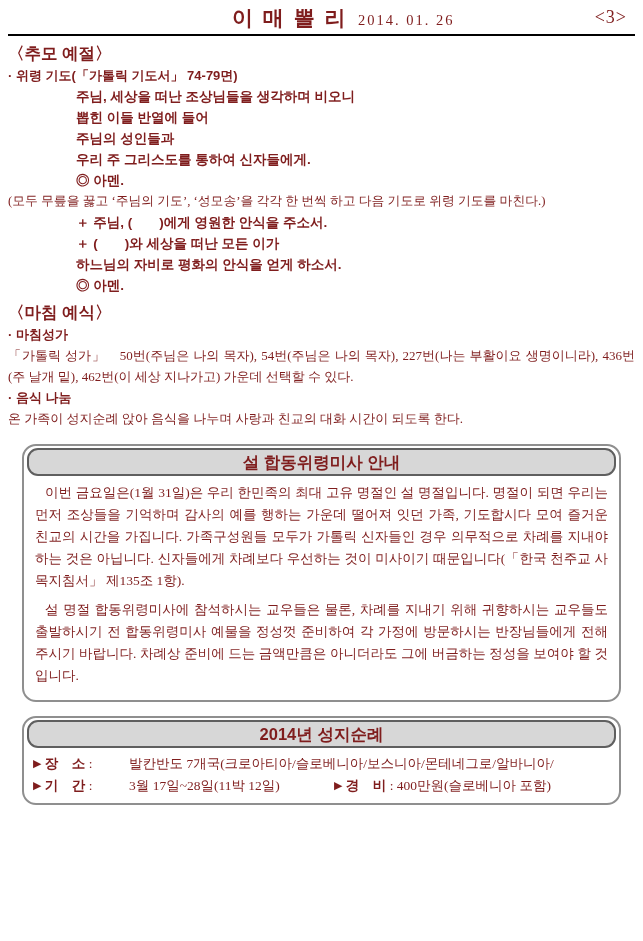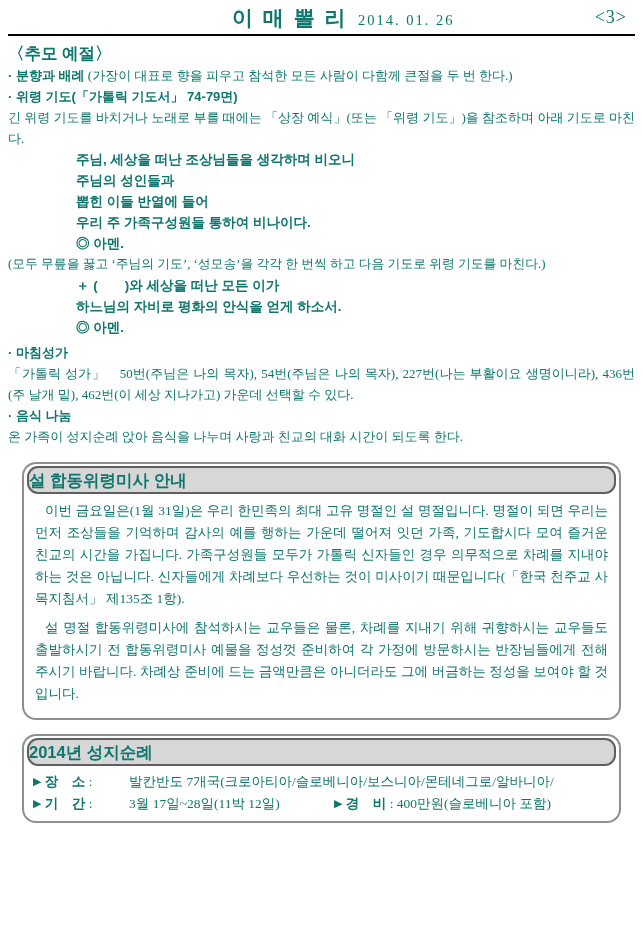--- a/index.html
+++ b/index.html
@@ -1,21 +1,21 @@
 <!DOCTYPE html>
 <html><head>
 <meta charset="utf-8">
 <style>
   * { box-sizing: border-box; }
   html,body { margin:0; padding:0; background:#fff; }
   .page {
     position: relative;
     width: 643px; height: 941px;
     background: #ffffff;
-    color: #0f766e;
+    color: #7f1d1d;
     font-family: "Liberation Serif", serif;
     font-size: 13px;
     overflow: hidden;
     padding: 3px 8px 0 8px;
   }
   
   .masthead { position: relative; height: 31px; }
   .m-title {
     position: absolute; left: 224px; top: 1px;
     font-family: "Liberation Sans", sans-serif;
@@ -55,20 +55,21 @@
     margin: 0 14px;
     padding: 2px 3px 6px 3px;
     background: #fff;
   }
   .box1 { margin-top: 15px; }
   .box2 { margin-top: 14px; }
   .box-title {
     background: #d7d7d7;
     border: 2px solid #5f5f5f;
     border-radius: 11px;
+    text-align: center;
     font-family: "Liberation Sans", sans-serif;
     font-weight: bold; font-size: 16.5px;
     line-height: 22px; padding: 1px 0;
   }
   .box-body { padding: 6px 8px 0 8px; font-size: 13.5px; }
   .box-body p { margin: 0 0 7px 0; line-height: 22px; text-align: justify; text-indent: 10px; }
 
   
   .pg-body { padding: 5px 6px 1px 6px; font-size: 13.5px; }
   .pg-row { line-height: 21.5px; padding-left: 96px; text-indent: -96px; }
@@ -85,45 +86,43 @@
   <div class="masthead">
     <span class="m-title">이 매 뽈 리</span>
     <span class="m-date">2014. 01. 26</span>
     <span class="m-page">&lt;3&gt;</span>
   </div>
   <hr class="rule-top">
 
   <div>
     <div class="sec-heading">〈추모 예절〉</div>
     <div class="line">
-      <span class="b">· 분향과 배례</span><span> (가장이 대표로 향을 피우고 참석한 모든 사람이 다함께 큰절을 두 번 한다.)</span>
-    </div>
-    <div class="line">
       <span class="b">· 위령 기도(「가톨릭 기도서」 74-79면)</span>
     </div>
-    <div class="para">긴 위령 기도를 바치거나 노래로 부를 때에는 「상장 예식」(또는 「위령 기도」)을 참조하며 아래 기도로 마친다.</div>
 
     <div class="prayer-block">
       <div class="prayer-line">주님, 세상을 떠난 조상님들을 생각하며 비오니</div>
+      <div class="prayer-line">뽑힌 이들 반열에 들어</div>
       <div class="prayer-line">주님의 성인들과</div>
-      <div class="prayer-line">뽑힌 이들 반열에 들어</div>
-      <div class="prayer-line">우리 주 가족구성원들 통하여 비나이다.</div>
+      <div class="prayer-line">우리 주 그리스도를 통하여 신자들에게.</div>
       <div class="prayer-line">◎ 아멘.</div>
     </div>
 
     <div class="note-line">(모두 무릎을 꿇고 ‘주님의 기도’, ‘성모송’을 각각 한 번씩 하고 다음 기도로 위령 기도를 마친다.)</div>
 
     <div class="prayer-block">
+      <div class="prayer-line">＋ 주님, (　　)에게 영원한 안식을 주소서.</div>
       <div class="prayer-line">＋ (　　)와 세상을 떠난 모든 이가</div>
       <div class="prayer-line">하느님의 자비로 평화의 안식을 얻게 하소서.</div>
       <div class="prayer-line">◎ 아멘.</div>
     </div>
   </div>
 
   <div class="closing-sec">
+    <div class="sec-heading">〈마침 예식〉</div>
     <div class="line">
       <span class="b">· 마침성가</span>
     </div>
     <div class="para">「가톨릭 성가」　50번(주님은 나의 목자), 54번(주님은 나의 목자), 227번(나는 부활이요 생명이니라), 436번(주 날개 밑), 462번(이 세상 지나가고) 가운데 선택할 수 있다.</div>
     <div class="line">
       <span class="b">· 음식 나눔</span>
     </div>
     <div class="para">온 가족이 성지순례 앉아 음식을 나누며 사랑과 친교의 대화 시간이 되도록 한다.</div>
   </div>
 

